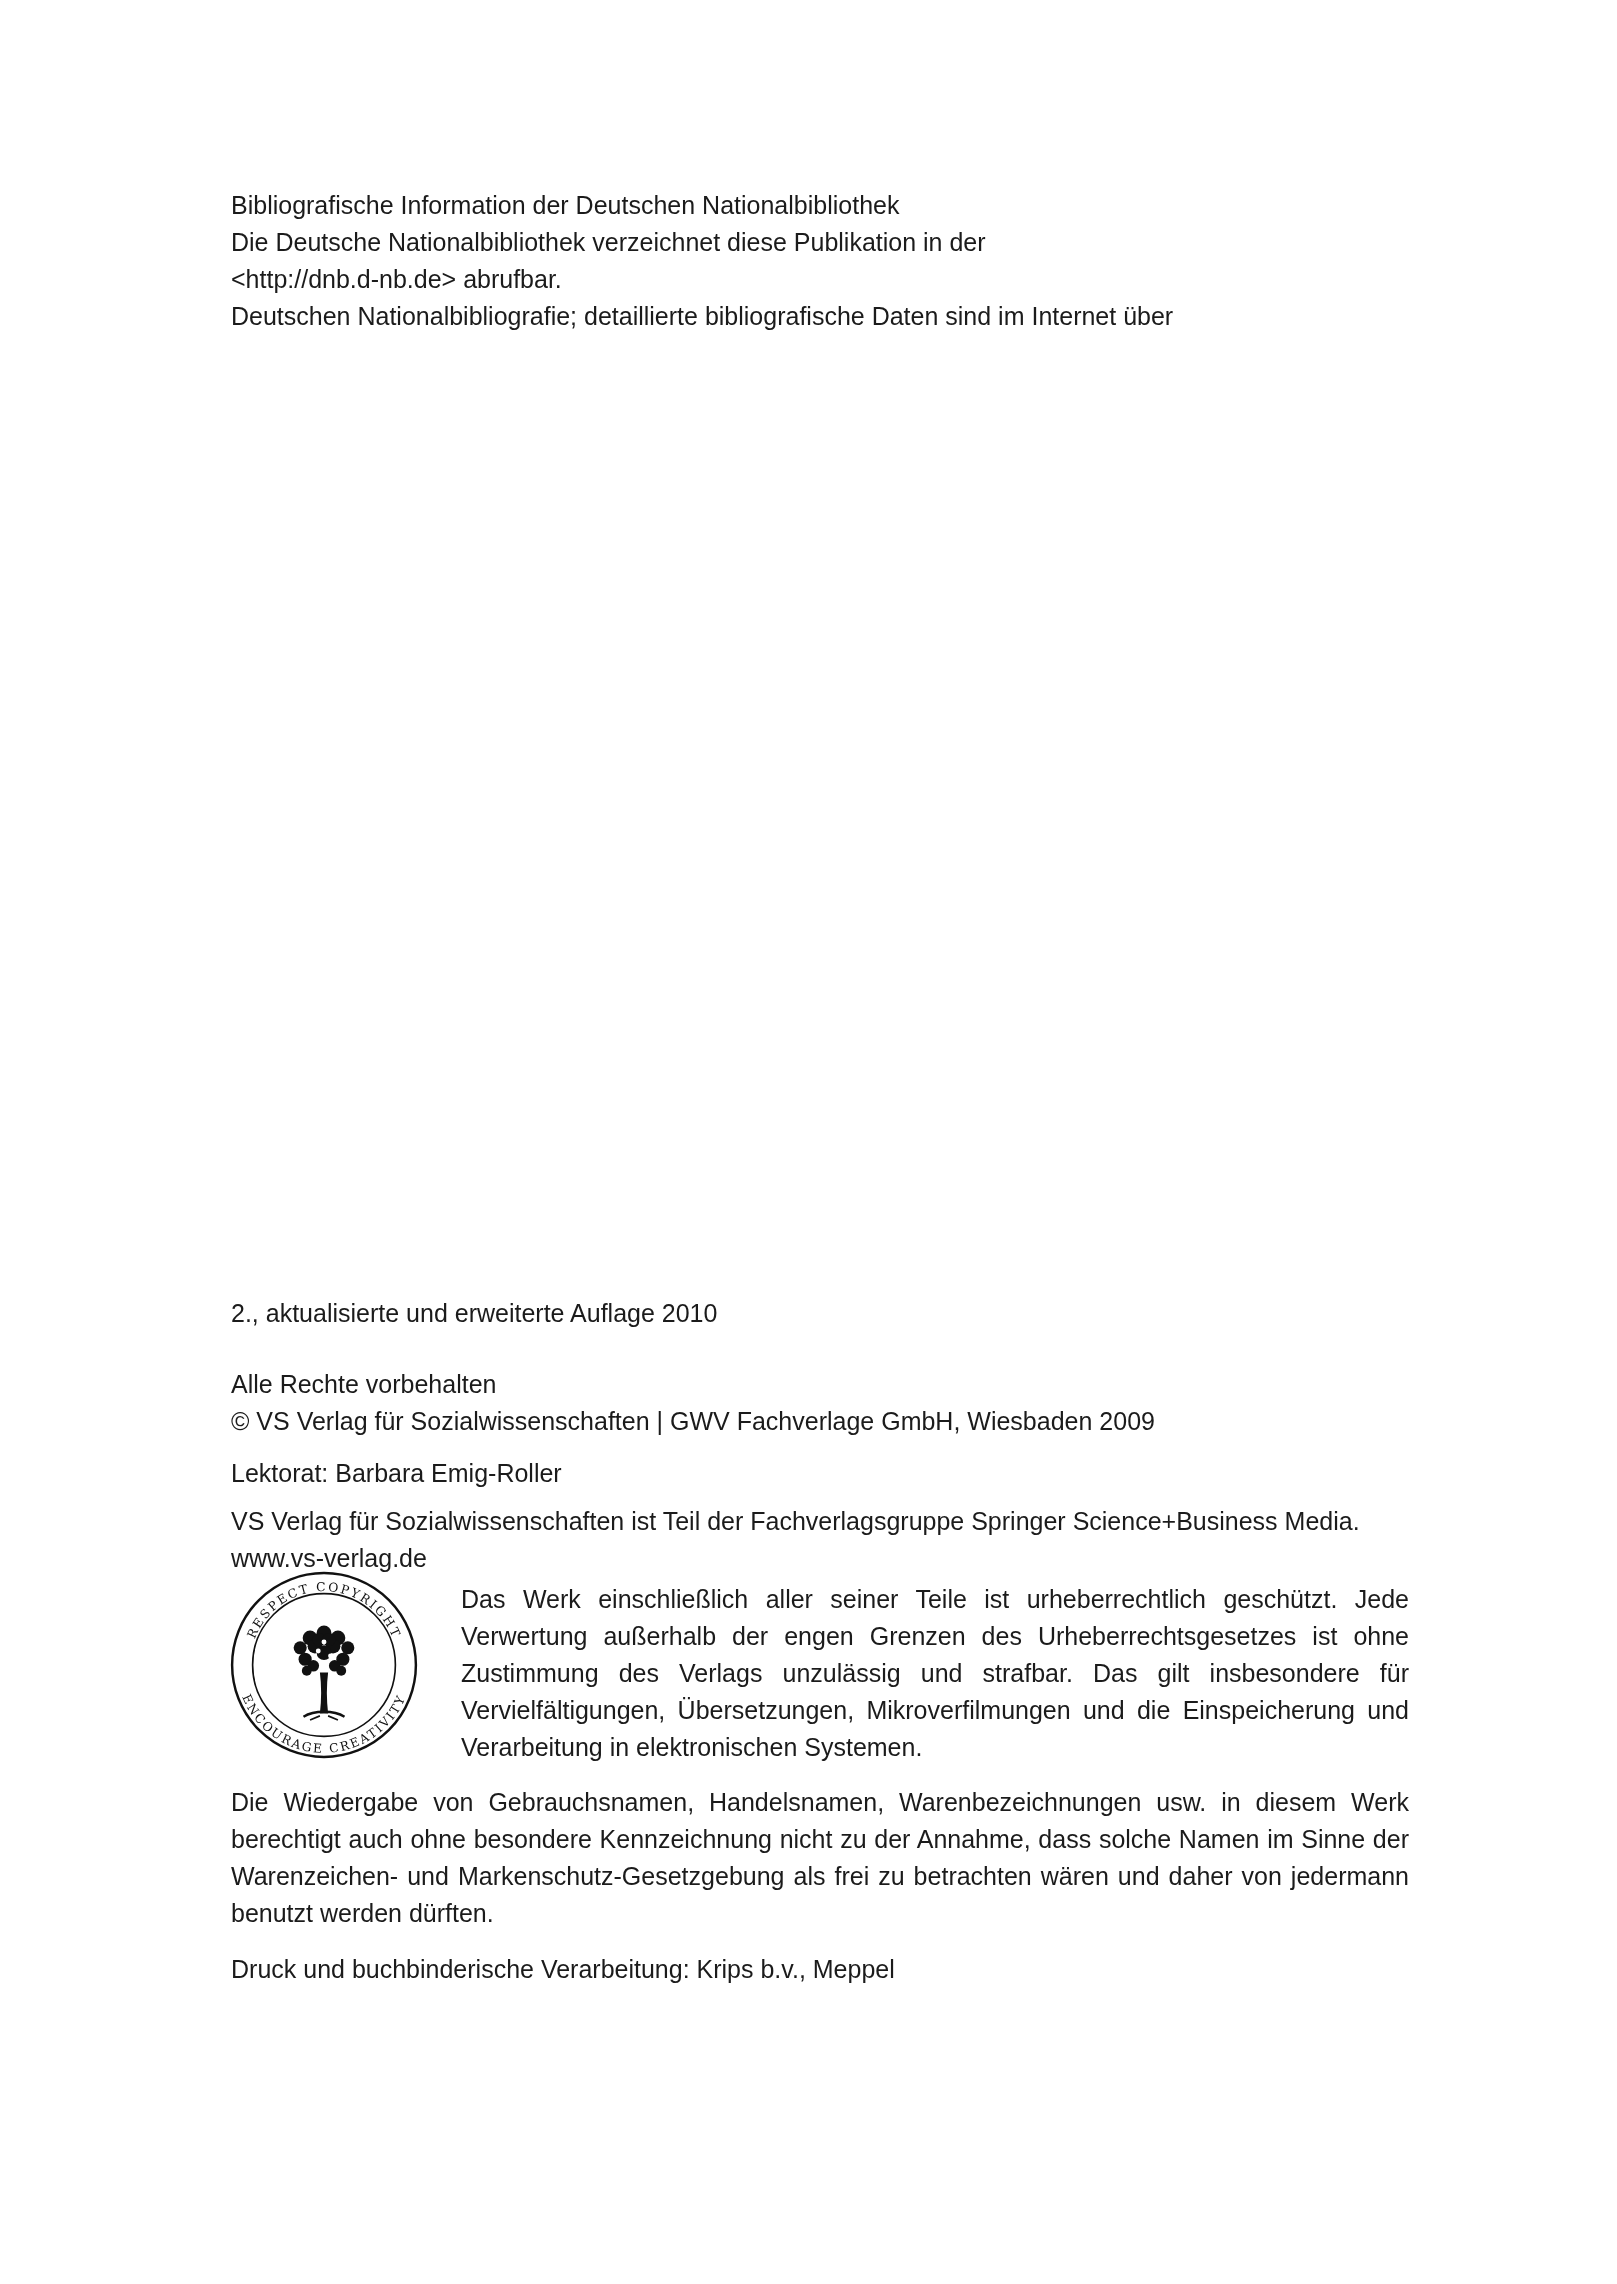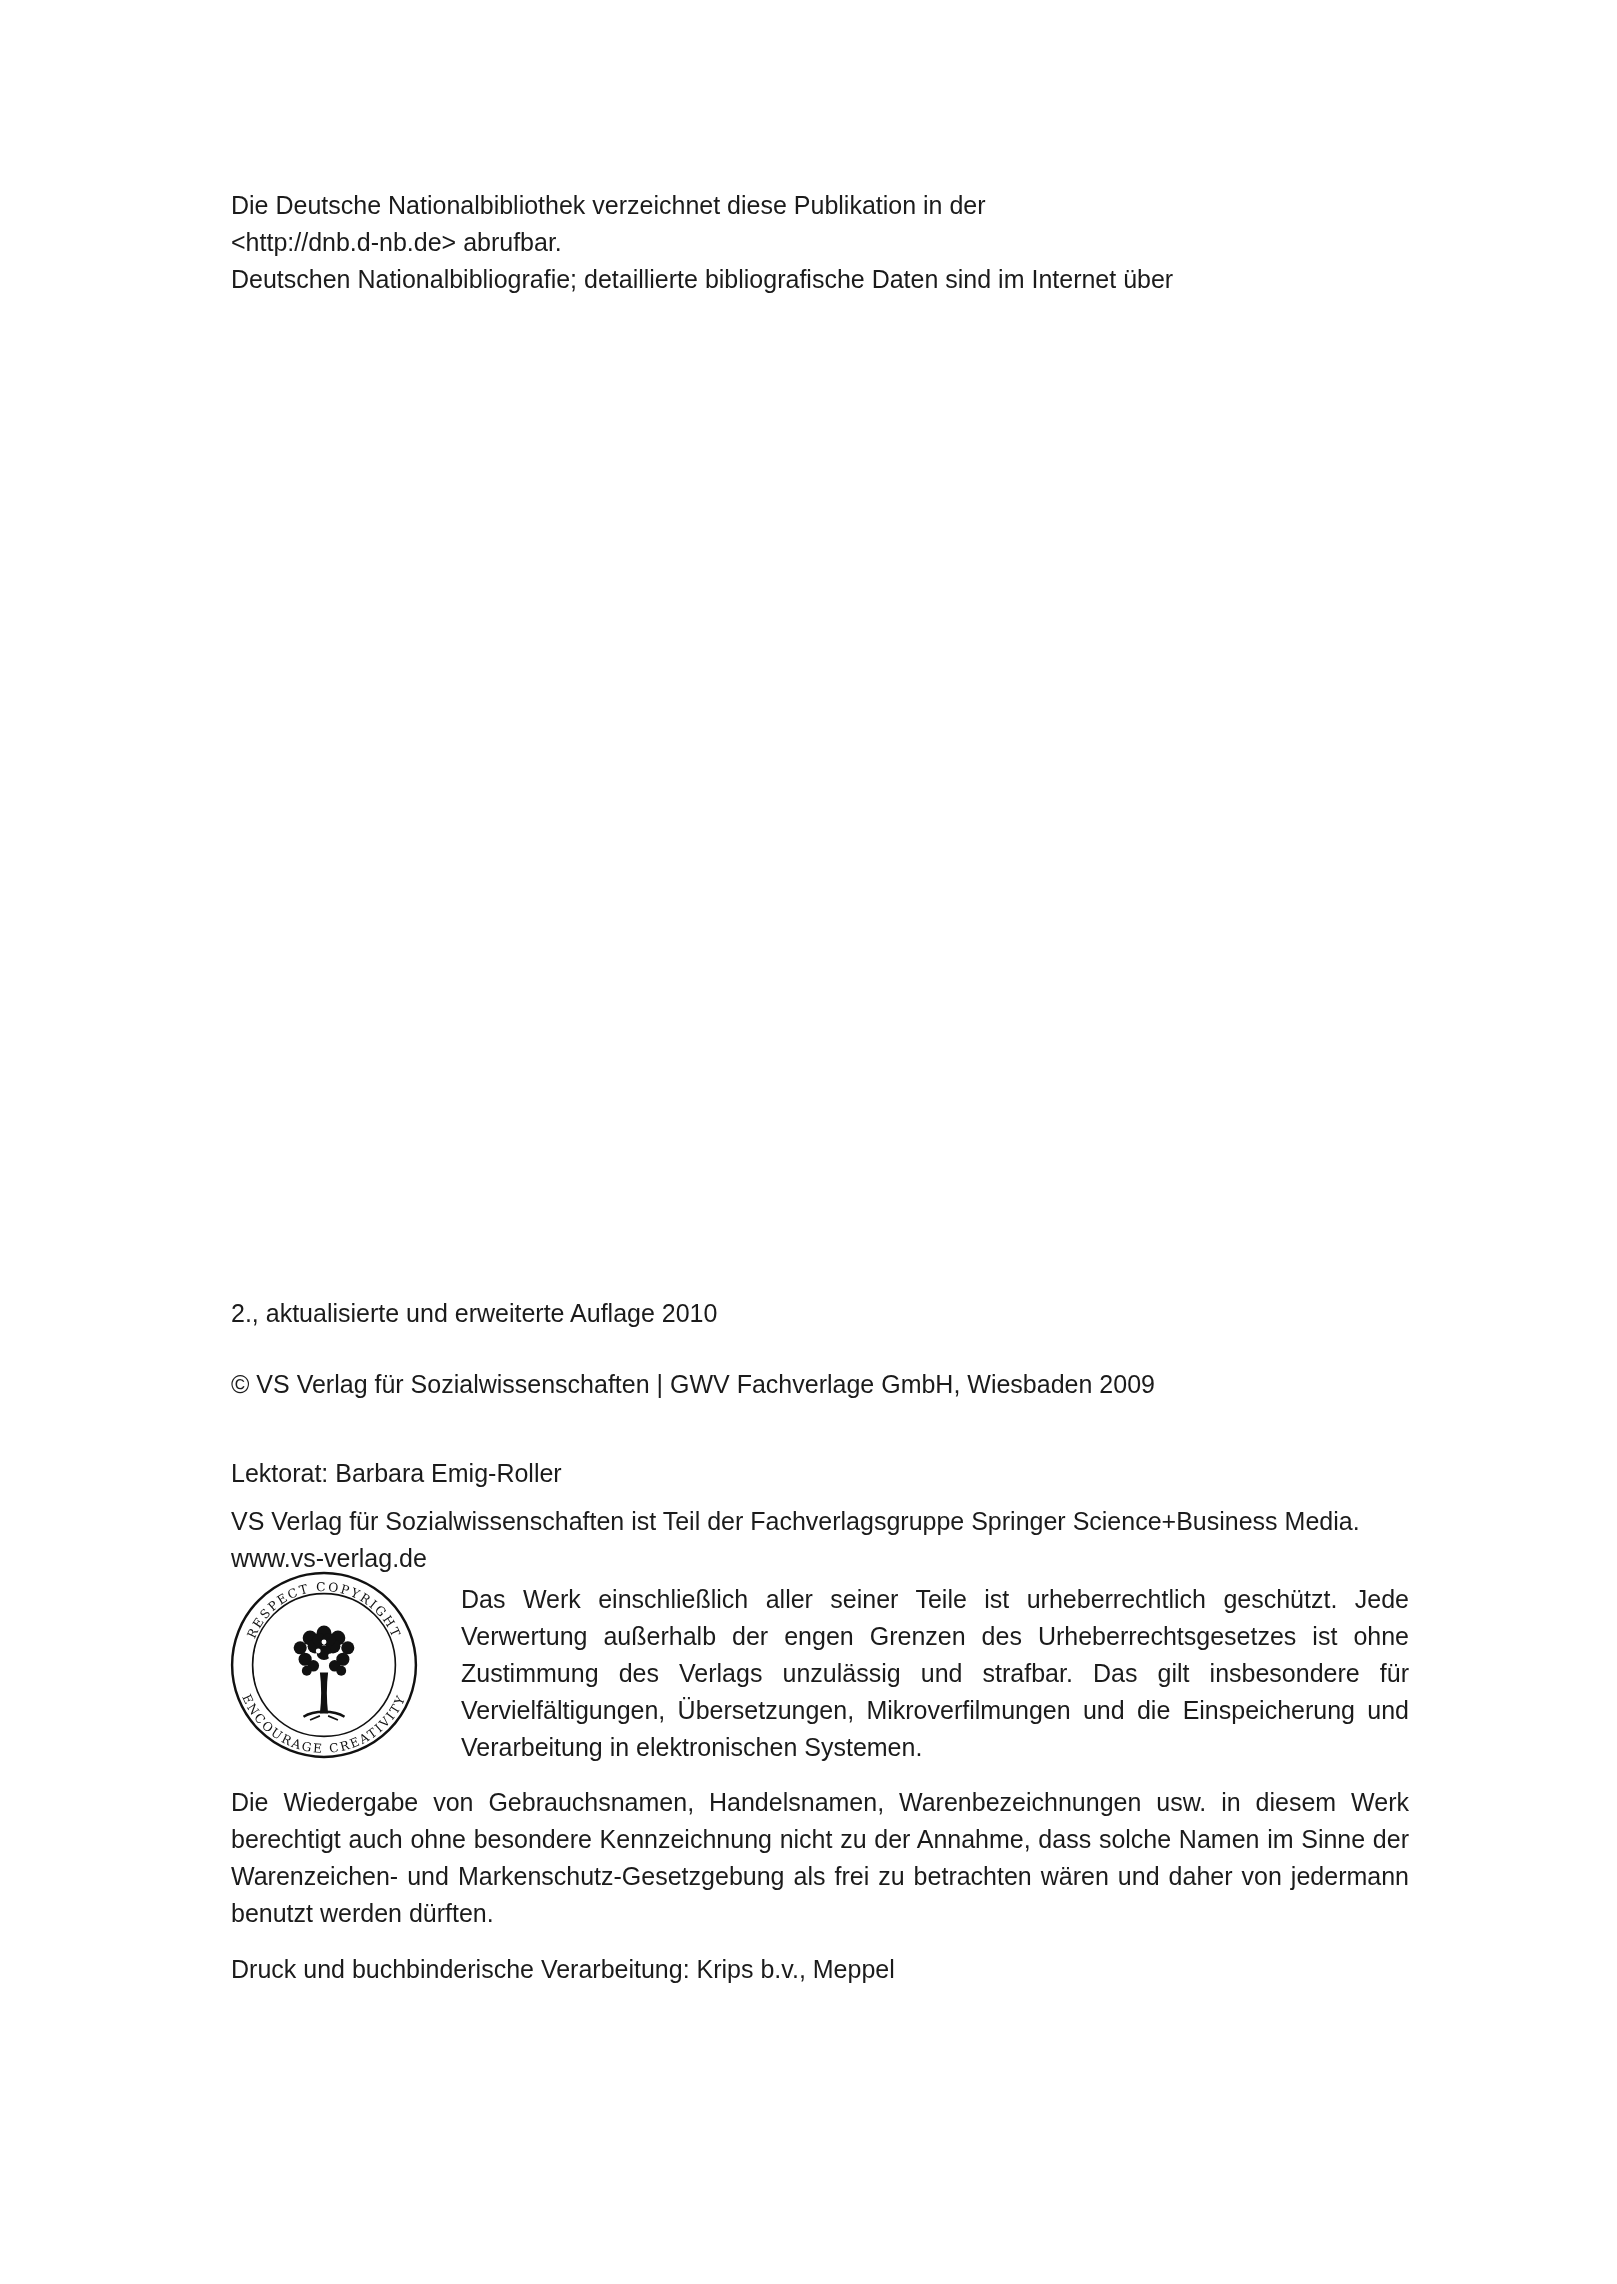--- a/index.html
+++ b/index.html
@@ -66,30 +66,32 @@
     letter-spacing: 2.5px;
     fill: #111111;
   }
 </style>
 </head>
 <body>
 
 <div class="page">
 
   <div class="block" id="bib-block">
+    <div class="line">Bibliografische Information der Deutschen Nationalbibliothek</div>
     <div class="line">Die Deutsche Nationalbibliothek verzeichnet diese Publikation in der</div>
     <div class="line">&lt;http://dnb.d-nb.de&gt; abrufbar.</div>
     <div class="line">Deutschen Nationalbibliografie; detaillierte bibliografische Daten sind im Internet über</div>
   </div>
 
   <div class="block" id="edition-block">
     <div class="line">2., aktualisierte und erweiterte Auflage 2010</div>
   </div>
 
   <div class="block" id="rights-block">
+    <div class="line">Alle Rechte vorbehalten</div>
     <div class="line">© VS Verlag für Sozialwissenschaften | GWV Fachverlage GmbH, Wiesbaden 2009</div>
   </div>
 
   <div class="block" id="lektorat-block">
     <div class="line">Lektorat: Barbara Emig-Roller</div>
   </div>
 
   <div class="block" id="publisher-block">
     <div class="line">VS Verlag für Sozialwissenschaften ist Teil der Fachverlagsgruppe Springer Science+Business Media.</div>
     <div class="line">www.vs-verlag.de</div>

